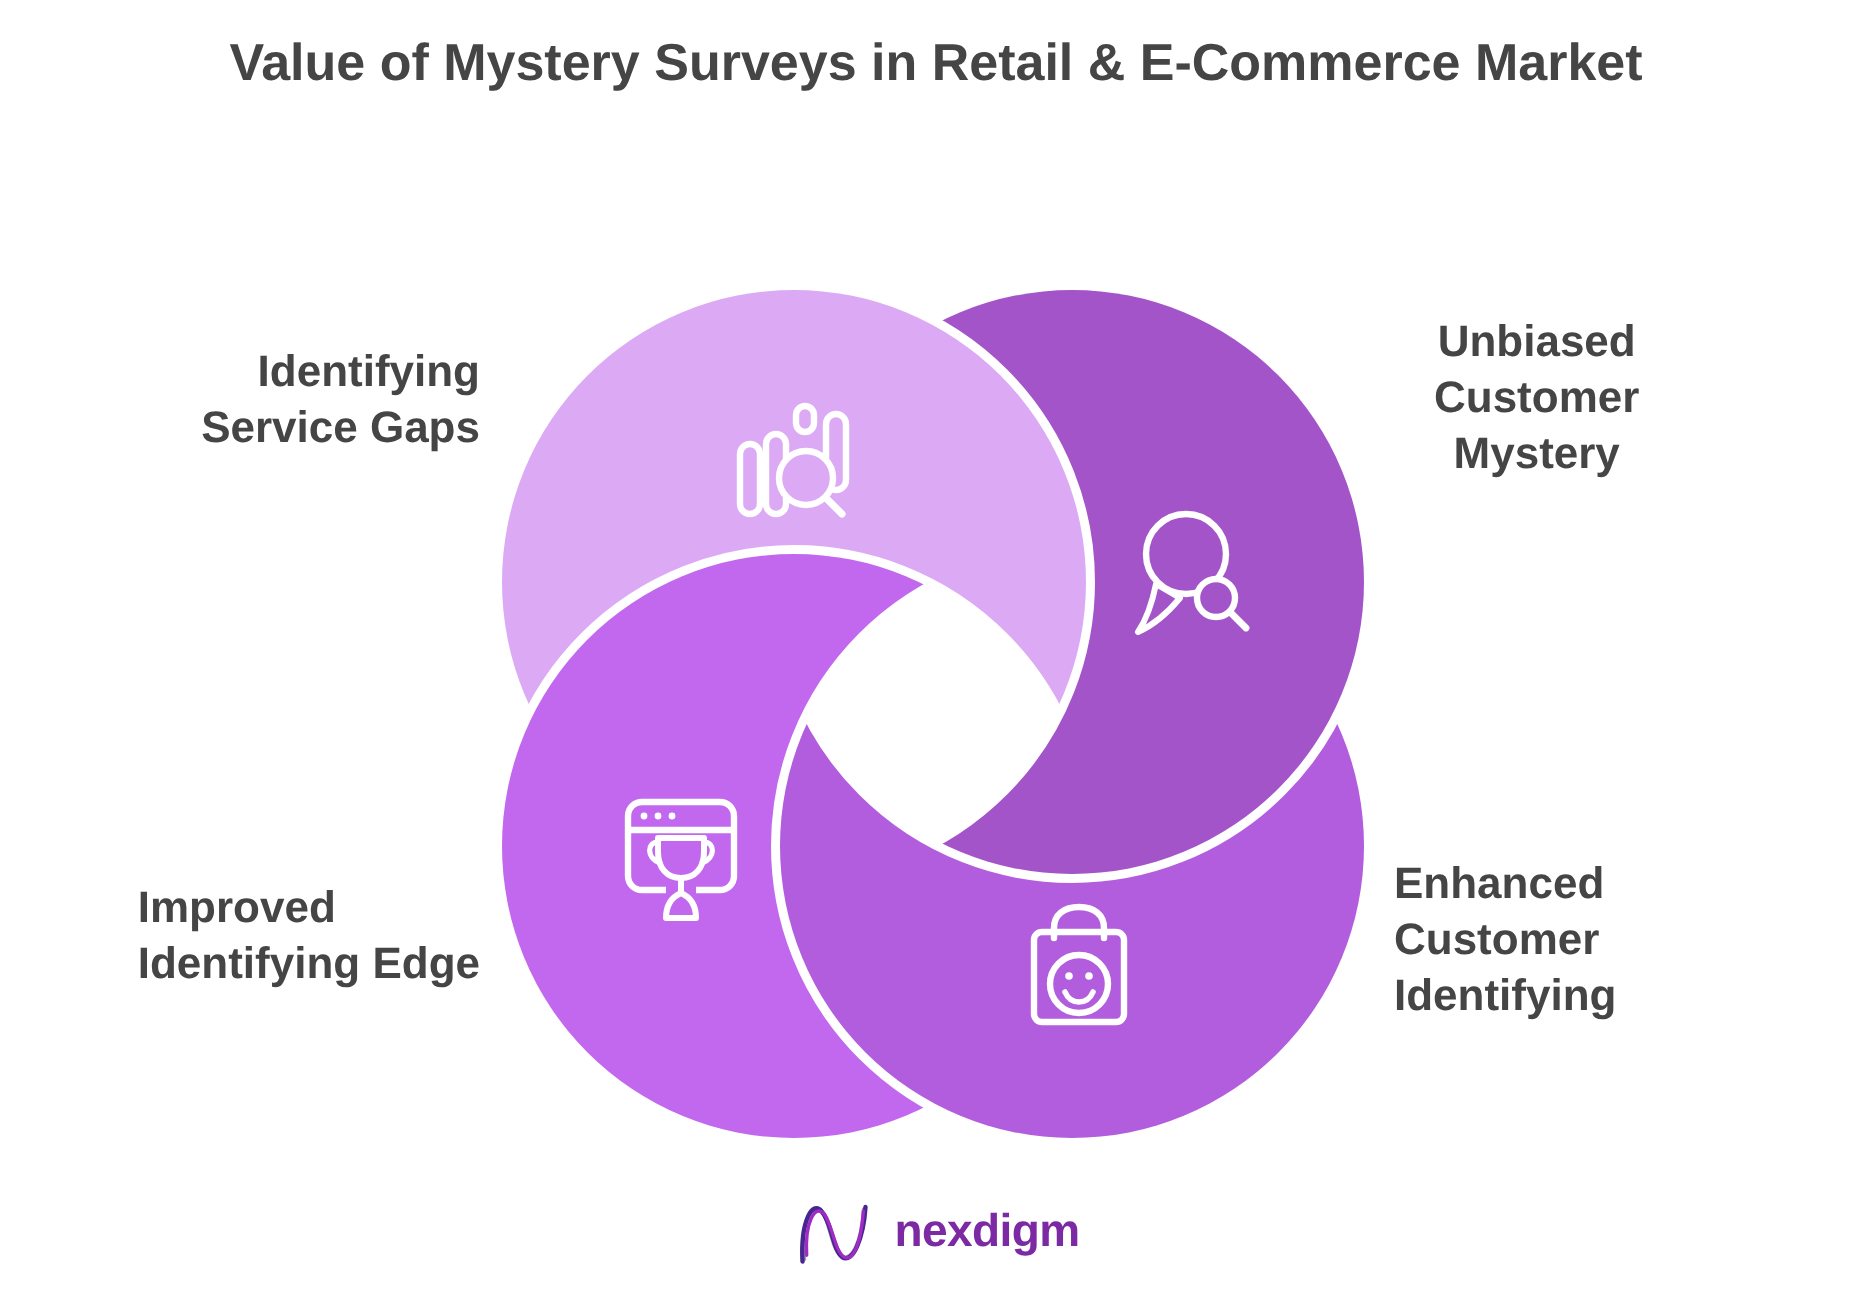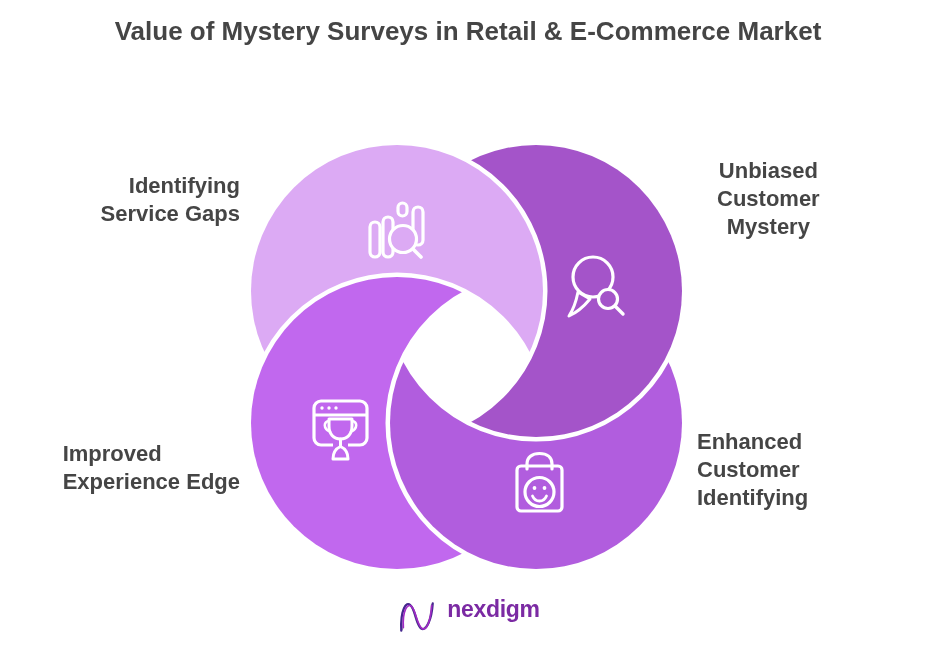--- a/index.html
+++ b/index.html
@@ -16,21 +16,21 @@
   .seg-label{
     position:absolute;font-weight:bold;font-size:22px;line-height:28px;color:#454545;
   }
   .seg-label span{display:block;}
   .label-tl{right:696px;top:172px;text-align:right;}
   .label-tr{left:717px;top:157px;text-align:center;}
   .label-bl{right:696px;top:440px;text-align:left;}
   .label-br{left:697px;top:428px;text-align:left;}
   .logo{
     position:absolute;top:596px;left:0;right:0;
-    display:flex;justify-content:center;align-items:flex-start;gap:9px;
+    display:flex;justify-content:center;align-items:center;gap:9px;
   }
   .logo-text{
     font-weight:bold;font-size:23px;color:#7b2aa3;letter-spacing:-0.3px;
   }
 </style>
 </head>
 <body>
 
 <div class="page">
 
@@ -109,21 +109,21 @@
   </div>
 
   <div class="seg-label label-tr">
     <span>Unbiased</span>
     <span>Customer</span>
     <span>Mystery</span>
   </div>
 
   <div class="seg-label label-bl">
     <span>Improved</span>
-    <span>Experience Edge</span>
+    <span>Identifying Edge</span>
   </div>
 
   <div class="seg-label label-br">
     <span>Enhanced</span>
     <span>Customer</span>
     <span>Identifying</span>
   </div>
 
   <div class="logo">
     <svg width="42" height="38" viewBox="0 0 40 36" fill="none" stroke-linecap="round">

